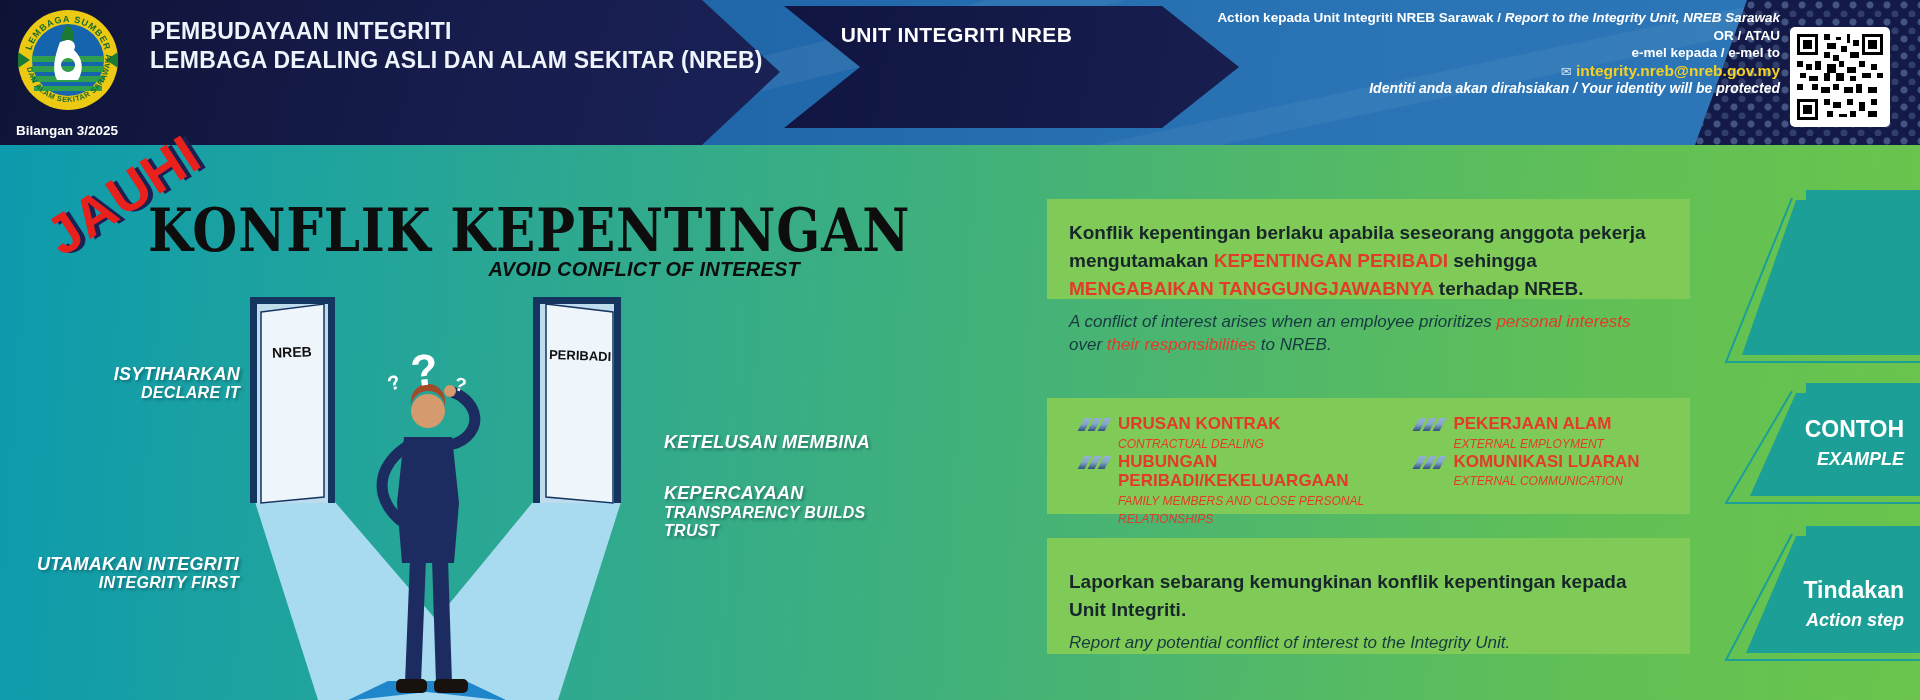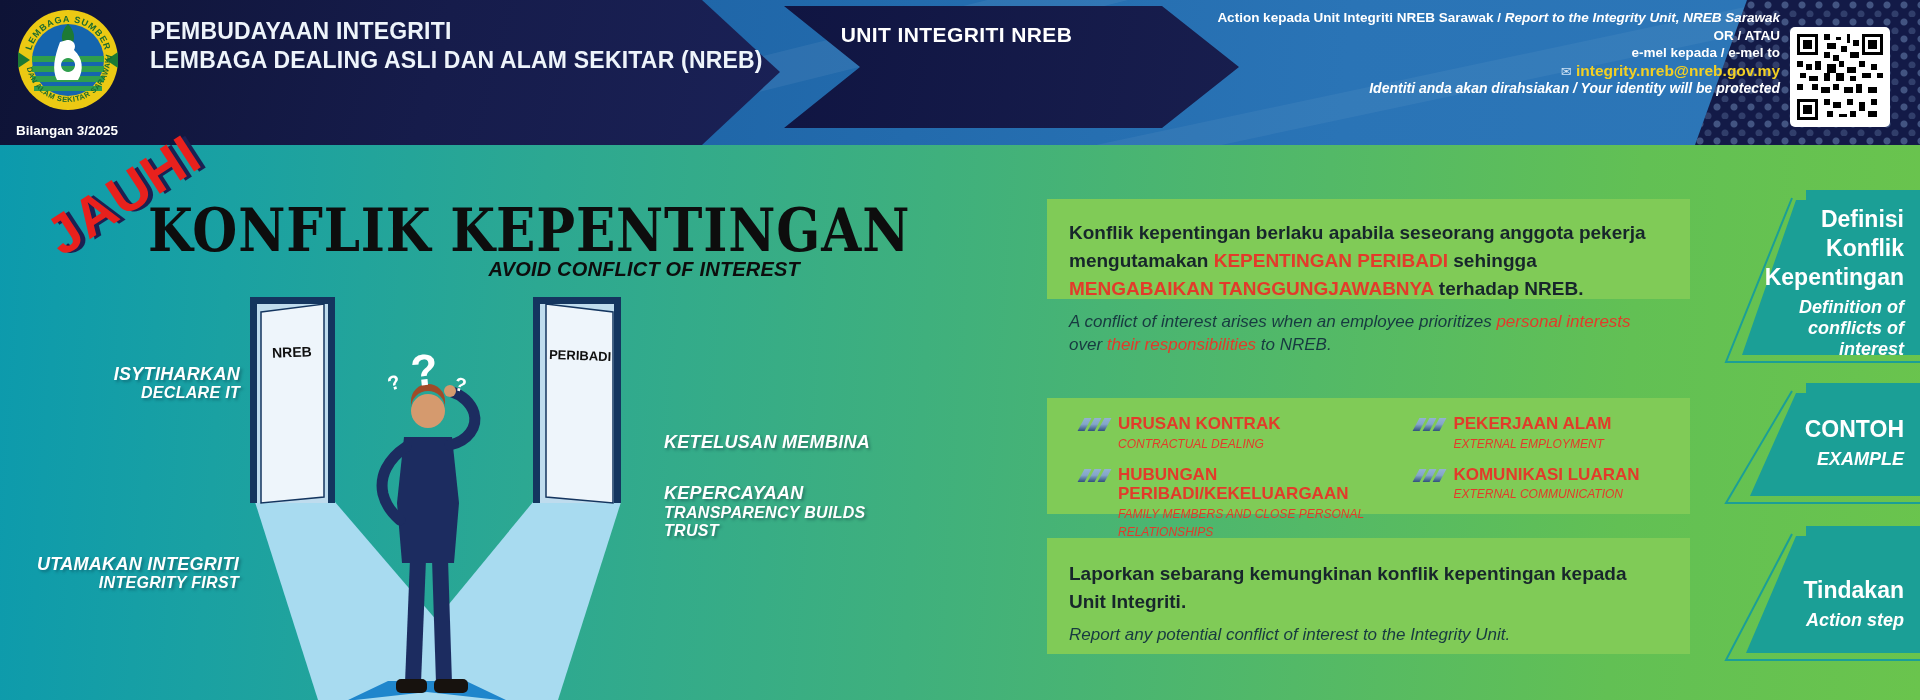--- a/index.html
+++ b/index.html
@@ -60,25 +60,25 @@
   .lbl .small{font-size:16px;letter-spacing:.3px;}
   .lbl-declare{left:60px;top:188px;width:180px;text-align:right;}
   .lbl-integrity{left:34px;top:378px;width:205px;text-align:right;}
   .lbl-integrity .big{text-align:right;}
   .lbl-transparency{left:664px;top:256px;width:230px;text-align:left;}
 
   
   .gbox{position:absolute;left:1047px;width:643px;background:#80cb57;box-sizing:border-box;}
   .gbox1{top:54px;height:100px;padding:20px 22px;}
   .gbox2{top:253px;height:116px;padding:16px 10px 10px 34px;}
-  .gbox3{top:393px;height:116px;padding:22px 22px;}
+  .gbox3{top:393px;height:116px;padding:30px 22px;}
   .gbox .ms{color:#17262b;font-weight:bold;font-size:19px;line-height:1.48;}
   .gbox .en{color:#173a40;font-style:italic;font-size:17px;line-height:1.35;margin-top:8px;}
   .gbox .red{color:#e23b2a;}
-  .ex-grid{display:grid;grid-template-columns:56% 44%;row-gap:13px;}
+  .ex-grid{display:grid;grid-template-columns:56% 44%;}
   .ex-item{display:flex;align-items:flex-start;}
   .slashes{display:inline-flex;gap:3px;margin:4px 10px 0 0;flex:none;}
   .slashes i{display:block;width:7px;height:13px;transform:skewX(-28deg);
              background:linear-gradient(180deg,#93b2d1 0%,#84a6c9 48%,#31517c 100%);}
   .ex-item .ms{font-size:17px;line-height:1.15;color:#e23b2a;font-weight:bold;}
   .ex-item .en{font-size:12px;color:#e23b2a;font-style:italic;margin-top:2px;}
 
   
   .tab{position:absolute;left:1710px;width:210px;}
   .tab svg{position:absolute;left:0;top:0;}
@@ -328,30 +328,20 @@
     <div class="gbox gbox3">
       <div class="ms">Laporkan sebarang kemungkinan konflik kepentingan kepada Unit Integriti.</div>
       <div class="en">Report any potential conflict of interest to the Integrity Unit.</div>
     </div>
 
     <div class="tab tab1">
       <svg width="210" height="180" viewBox="0 0 210 180">
         <polyline points="82,8 16,172 210,172" fill="none" stroke="#1b9f96" stroke-width="2"></polyline>
         <polygon points="210,0 96,0 96,10 86,10 32,165 210,165" fill="#1b9f96"></polygon>
       </svg>
-      <div class="tab-text">
-        <div class="ms">Definisi</div>
-        <div class="ms">Konflik</div>
-        <div class="ms">Kepentingan</div>
-        <div class="en">
-          <div>Definition of</div>
-          <div>conflicts of</div>
-          <div>interest</div>
-        </div>
-      </div>
     </div>
 
     <div class="tab tab2">
       <svg width="210" height="128" viewBox="0 0 210 128">
         <polyline points="82,8 16,120 210,120" fill="none" stroke="#1b9f96" stroke-width="2"></polyline>
         <polygon points="210,0 96,0 96,10 86,10 40,113 210,113" fill="#1b9f96"></polygon>
       </svg>
       <div class="tab-text">
         <div class="ms">CONTOH</div>
         <div class="en">EXAMPLE</div>

